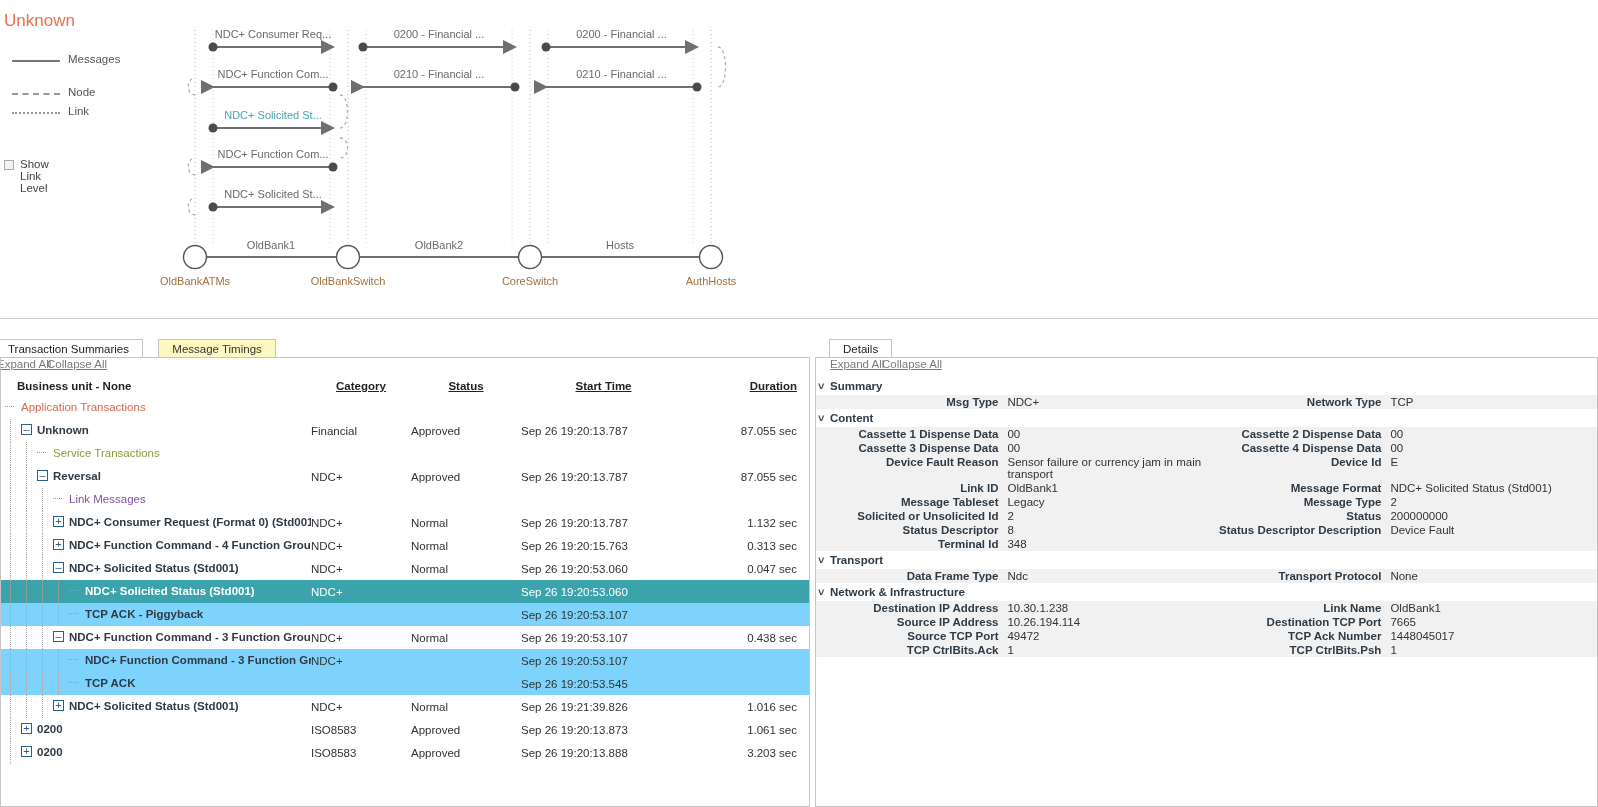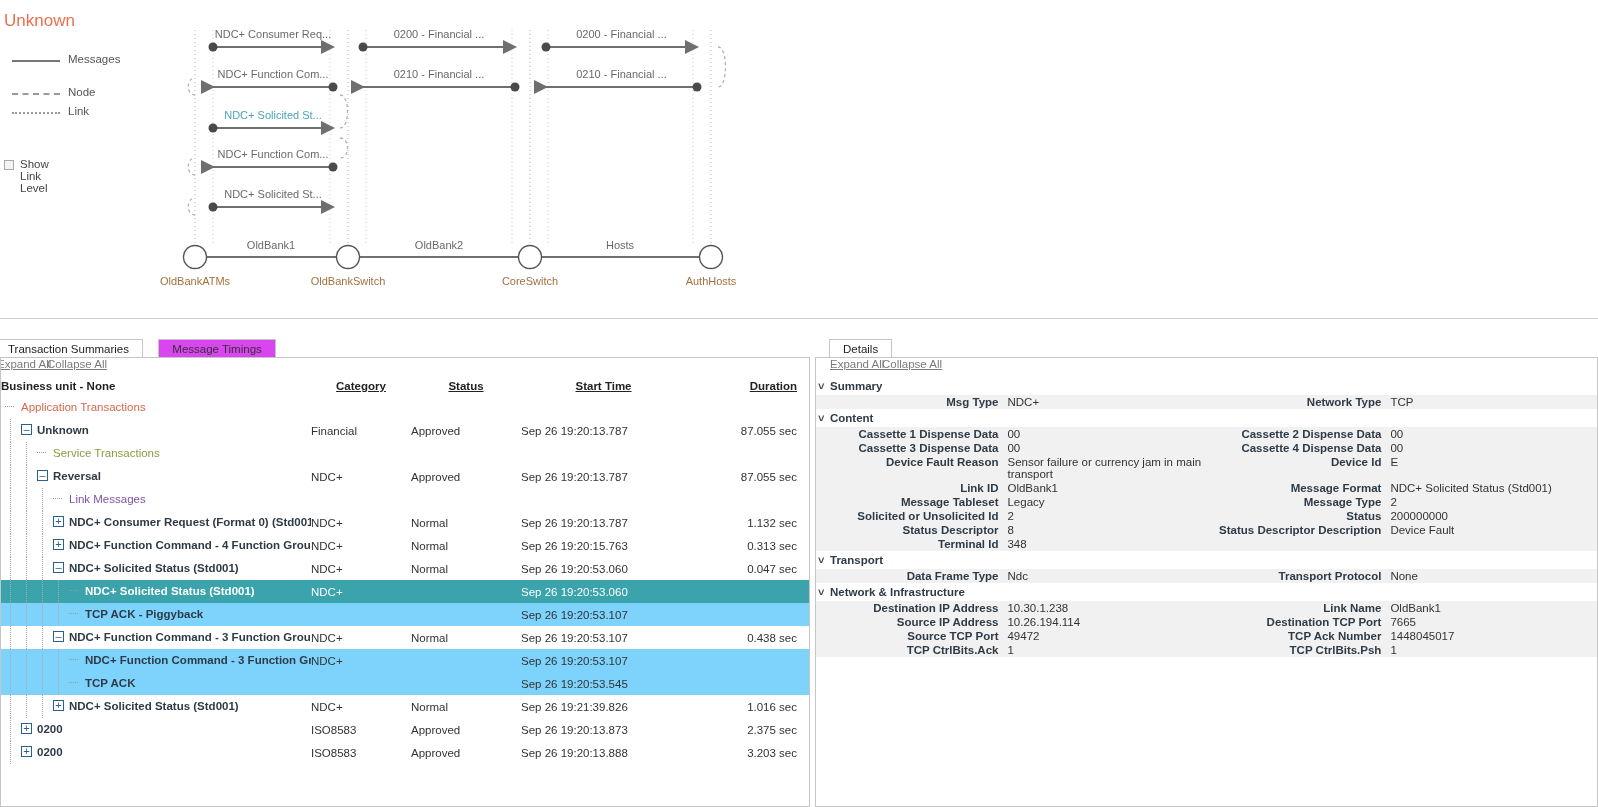--- a/index.html
+++ b/index.html
@@ -49,21 +49,21 @@
   #right-panel{
     position:absolute;left:815px;top:318px;width:783px;height:489px;overflow:hidden;
   }
 
   
   .tabstrip{position:absolute;left:0;top:21px;height:19px;}
   .tab{
     position:absolute;top:0;height:19px;line-height:19px;
     font-size:11.5px;color:#333;padding:0 13px;box-sizing:border-box;
     border:1px solid #c5c5c5;border-bottom:none;
-    background:#d946ef;cursor:default;white-space:nowrap;
+    background:#fef9c3;cursor:default;white-space:nowrap;
   }
   .tab.active{background:#ffffff;border-bottom:1px solid #ffffff;color:#222;}
   .tab-underline{position:absolute;left:0;top:39px;height:1px;background:#c5c5c5;}
 
   
   #left-body{position:absolute;left:0;top:40px;width:810px;height:449px;
     border-left:1px solid #c5c5c5;border-right:1px solid #c5c5c5;border-bottom:1px solid #c5c5c5;
     box-sizing:border-box;background:#fff;overflow:hidden;}
   .expcol{position:absolute;top:0px;font-size:11.5px;color:#7b7b7b;text-decoration:underline;cursor:pointer;}
 
@@ -249,21 +249,21 @@
     <table class="grid" id="left-grid">
       <colgroup>
         <col style="width:310px">
           <col style="width:100px">
           <col style="width:110px">
           <col style="width:165px">
           <col style="width:123px">
       </colgroup>
       <thead>
           <tr id="left-head">
-            <th style="text-align: left; padding-left: 0px; text-decoration: none; font-weight: bold;">Business unit - None</th>
+            <th style="text-align: left; padding-left: 16px; text-decoration: none; font-weight: bold;">Business unit - None</th>
             <th>Category</th>
             <th>Status</th>
             <th>Start Time</th>
             <th style="text-align: right; padding-right: 12px;">Duration</th>
           </tr>
         </thead>
       <tbody id="left-rows">
           <tr>
             <td class="c-name">
               <span class="tnode"><span style="display: inline-block; width: 4px;"></span><span class="tdots"></span><span class="tlabel grp-app">Application Transactions</span></span>
@@ -390,21 +390,21 @@
             <td class="c-mid">Sep 26 19:21:39.826</td>
             <td class="c-dur">1.016 sec</td>
           </tr>
           <tr>
             <td class="c-name">
               <span class="tnode"><span class="vline" style="left: 9px;"></span><span style="display: inline-block; width: 20px;"></span><span class="tbox">+</span><span class="tlabel plain">0200</span></span>
             </td>
             <td class="c-mid">ISO8583</td>
             <td class="c-mid">Approved</td>
             <td class="c-mid">Sep 26 19:20:13.873</td>
-            <td class="c-dur">2.375 sec</td>
+            <td class="c-dur">1.061 sec</td>
           </tr>
           <tr>
             <td class="c-name">
               <span class="tnode"><span class="vline" style="left: 9px;"></span><span style="display: inline-block; width: 20px;"></span><span class="tbox">+</span><span class="tlabel plain">0200</span></span>
             </td>
             <td class="c-mid">ISO8583</td>
             <td class="c-mid">Approved</td>
             <td class="c-mid">Sep 26 19:20:13.888</td>
             <td class="c-dur">3.203 sec</td>
           </tr>

